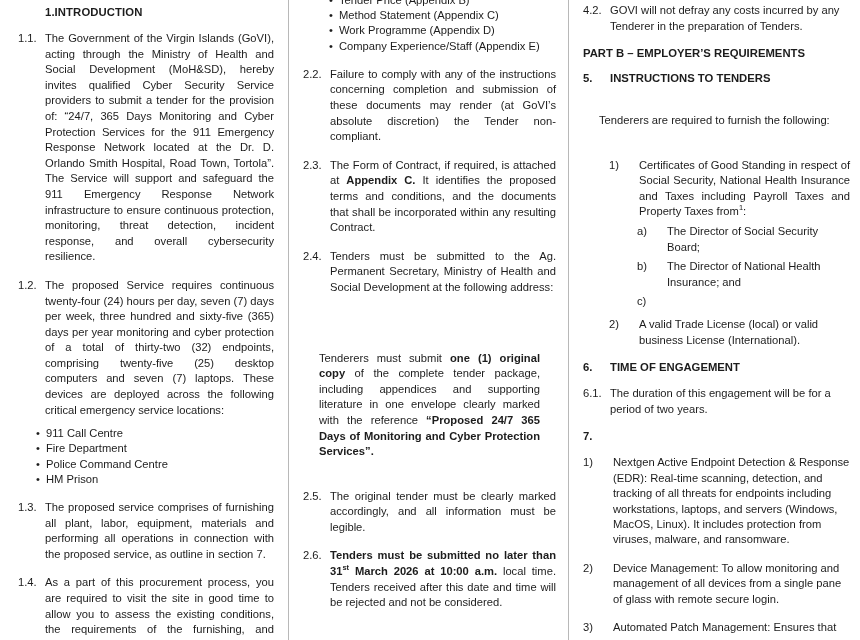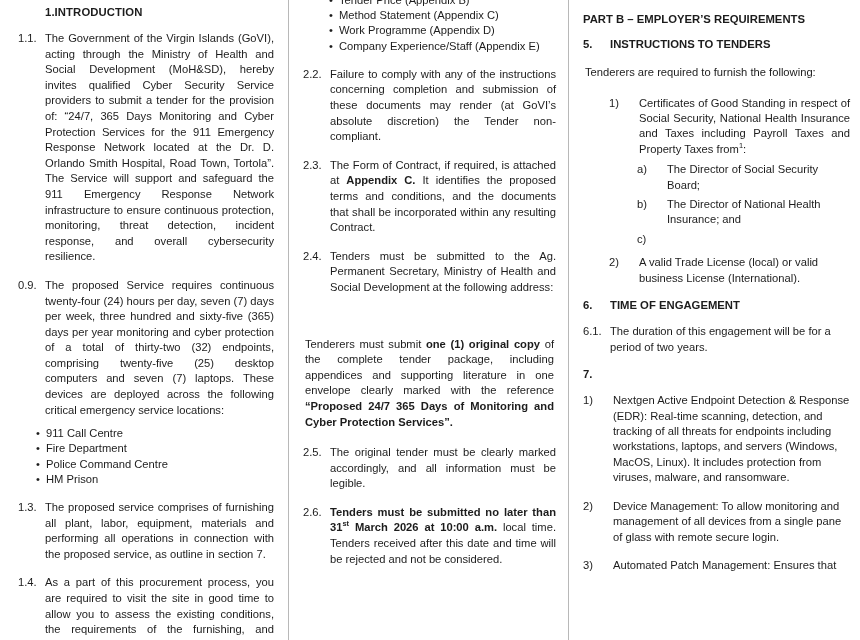--- a/index.html
+++ b/index.html
@@ -86,21 +86,21 @@
     flex: 1 1 auto;
     text-align: justify;
     text-justify: inter-word;
   }
   .para.nojust .t { text-align: left; }
 
   .plain {
     font-size: 11.2px;
     line-height: 15.6px;
     text-align: justify;
-    margin: 2px;
+    margin: 16px;
   }
   .plain.left { text-align: left; }
 
   .blank { height: 13px; }
   .blank-sm { height: 8px; }
   .blank-xs { height: 5px; }
 
   
   .bullets { margin: 0; padding: 0; list-style: none; }
   .bullets li {
@@ -160,21 +160,21 @@
       <div class="h-main">1.INTRODUCTION</div>
       <div class="blank"></div>
 
       <div class="para">
         <span class="n">1.1.</span>
         <span class="t">The Government of the Virgin Islands (GoVI), acting through the Ministry of Health and Social Development (MoH&amp;SD), hereby invites qualified Cyber Security Service providers to submit a tender for the provision of: “24/7, 365 Days Monitoring and Cyber Protection Services for the 911 Emergency Response Network located at the Dr. D. Orlando Smith Hospital, Road Town, Tortola”. The Service will support and safeguard the 911 Emergency Response Network infrastructure to ensure continuous protection, monitoring, threat detection, incident response, and overall cybersecurity resilience.</span>
       </div>
       <div class="blank"></div>
 
       <div class="para">
-        <span class="n">0.9.</span>
+        <span class="n">1.2.</span>
         <span class="t">The proposed Service requires continuous twenty-four (24) hours per day, seven (7) days per week, three hundred and sixty-five (365) days per year monitoring and cyber protection of a total of thirty-two (32) endpoints, comprising twenty-five (25) desktop computers and seven (7) laptops.  These devices are deployed across the following critical emergency service locations:</span>
       </div>
       <div class="blank-sm"></div>
 
       <ul class="bullets">
         <li>
             <span class="bdot">•</span>
             <span class="btxt">911 Call Centre</span>
           </li>
         <li>
@@ -260,20 +260,24 @@
       <div class="blank"></div>
 
       <div class="para">
         <span class="n">2.6.</span>
         <span class="t"><b>Tenders must be submitted no later than 31</b><b><sup>st</sup></b><b> March 2026 at 10:00 a.m.</b><span> local time. Tenders received after this date and time will be rejected and not be considered.</span></span>
       </div>
 
     </div>
 
     <div class="col col-3">
+      <div class="para nojust" style="margin-top:3px">
+        <span class="n">4.2.</span>
+        <span class="t">GOVI will not defray any costs incurred by any Tenderer in the preparation of Tenders.</span>
+      </div>
       <div class="blank"></div>
 
       <div class="h-part">PART B – EMPLOYER’S REQUIREMENTS</div>
       <div class="blank"></div>
 
       <div class="h-num">
         <span class="n">5.</span>
         <span class="t">INSTRUCTIONS TO TENDERS</span>
       </div>
       <div class="blank"></div>

